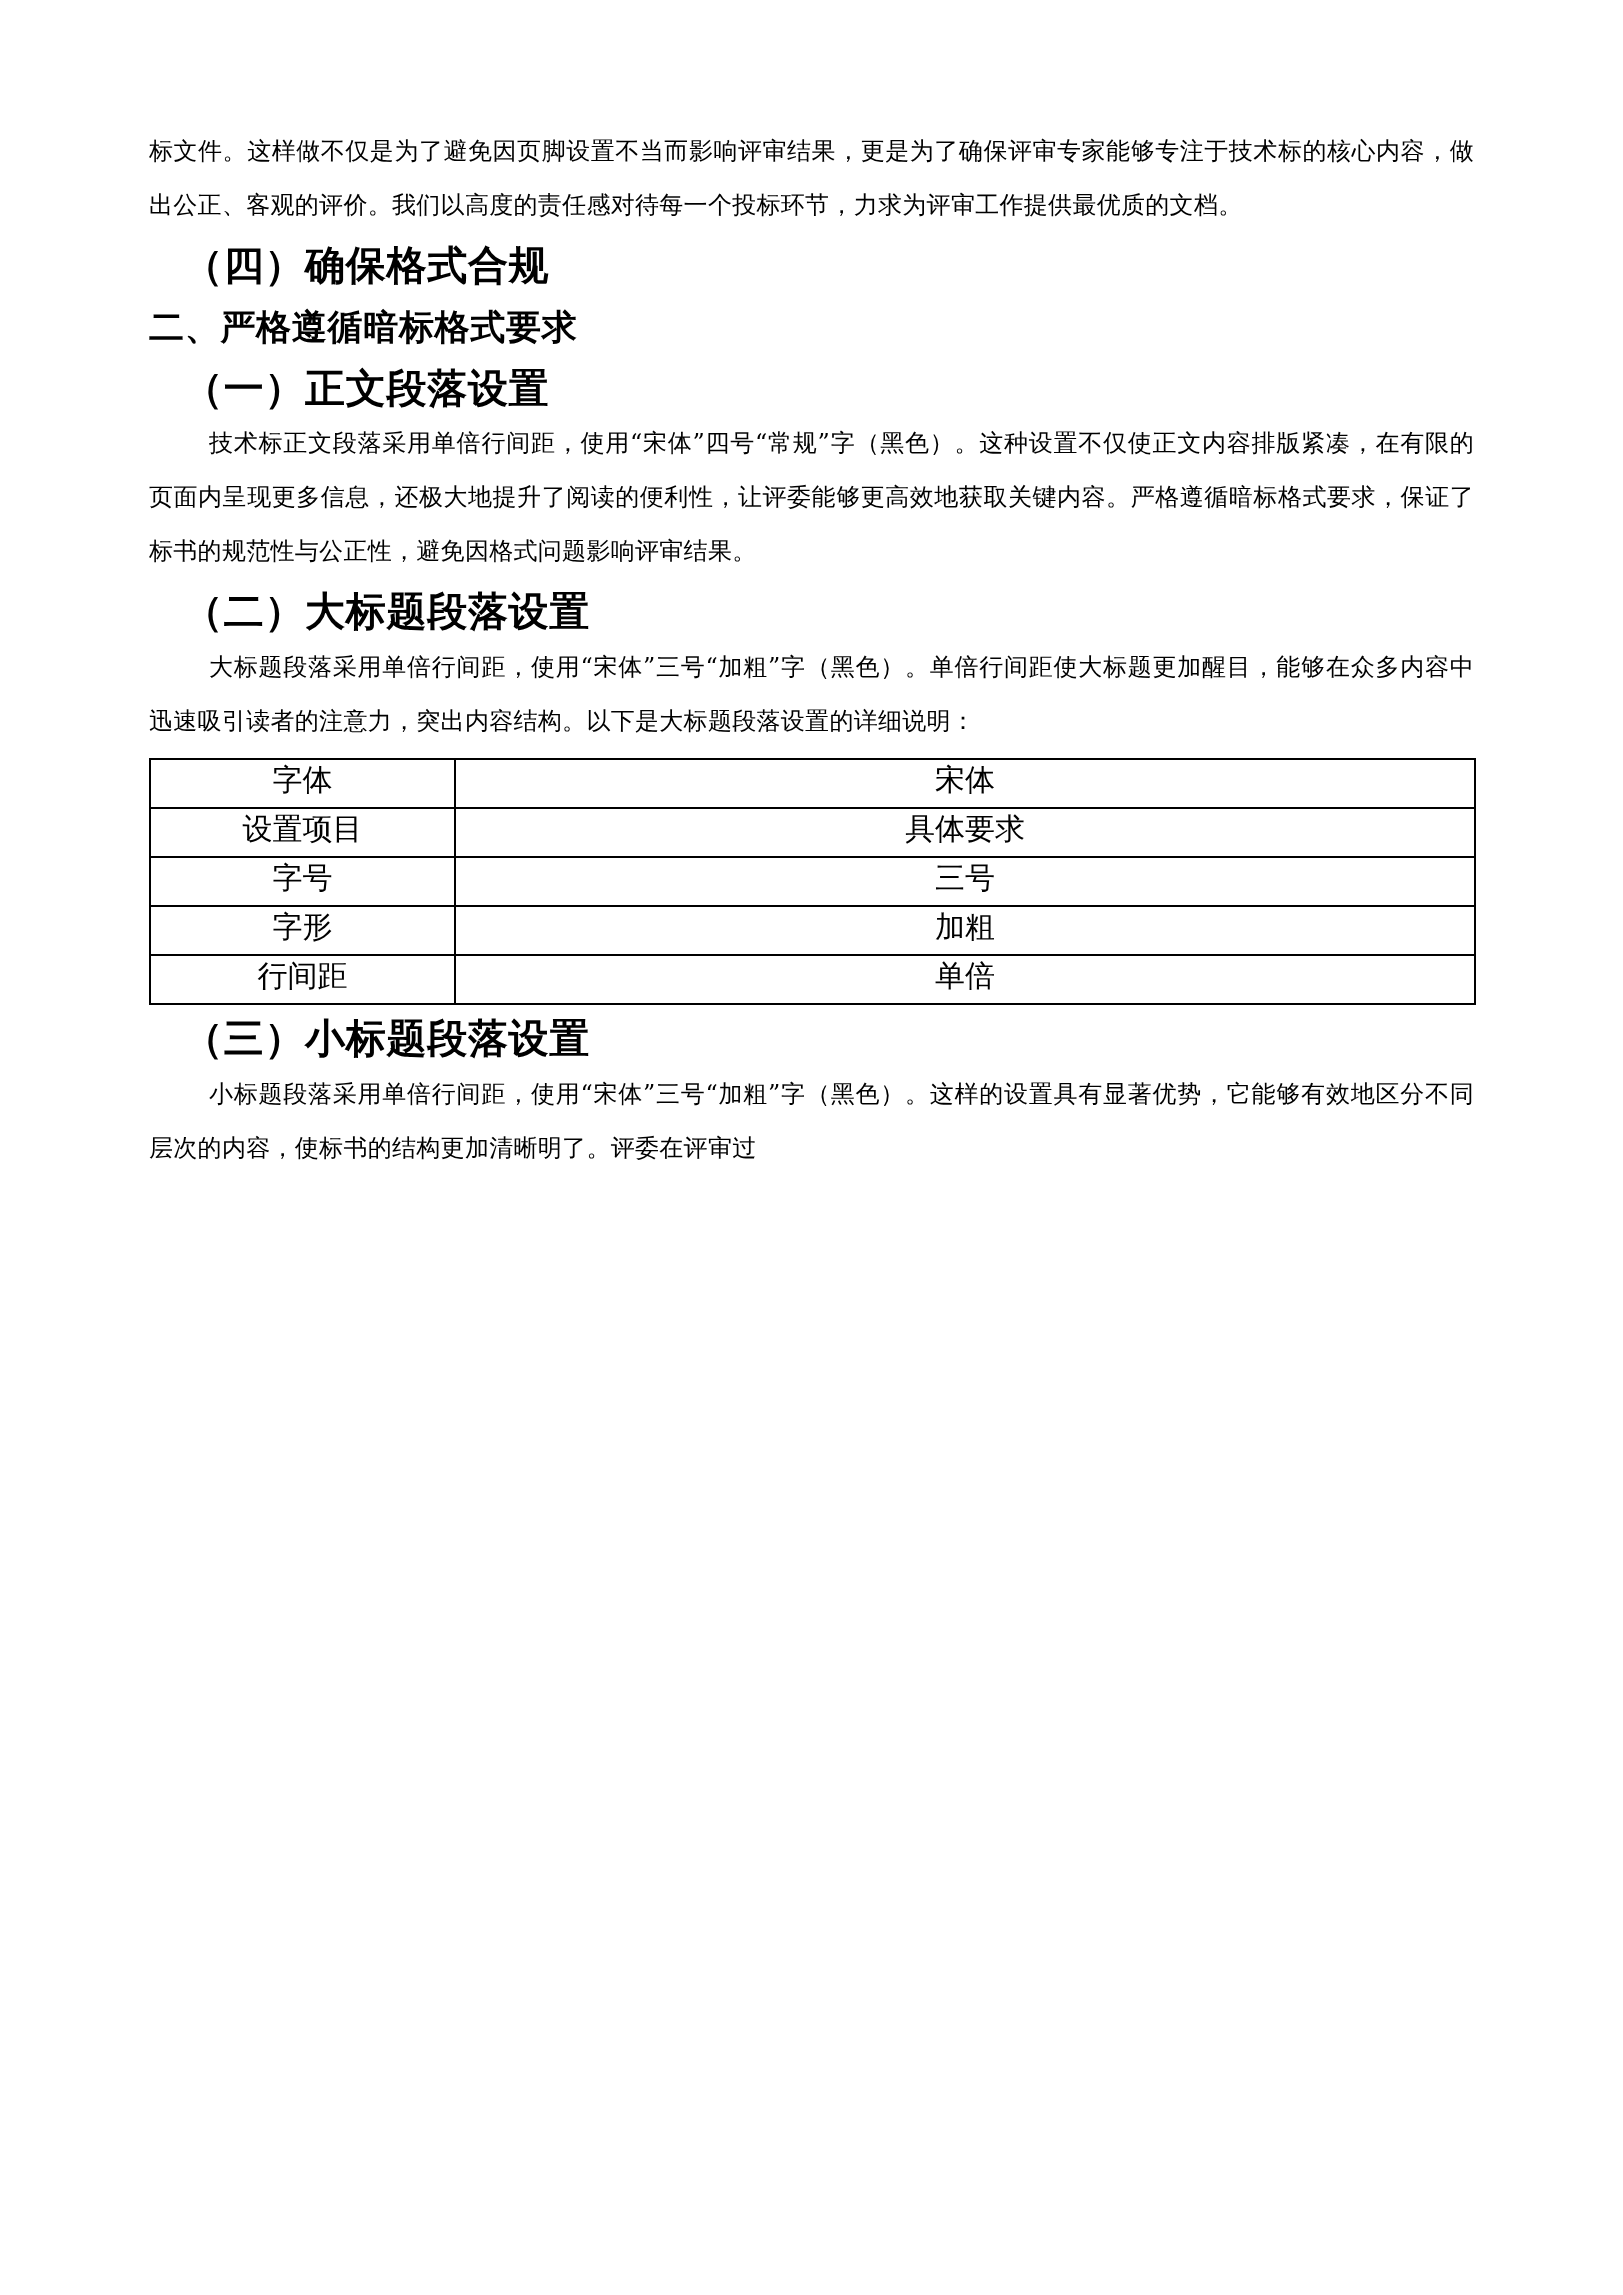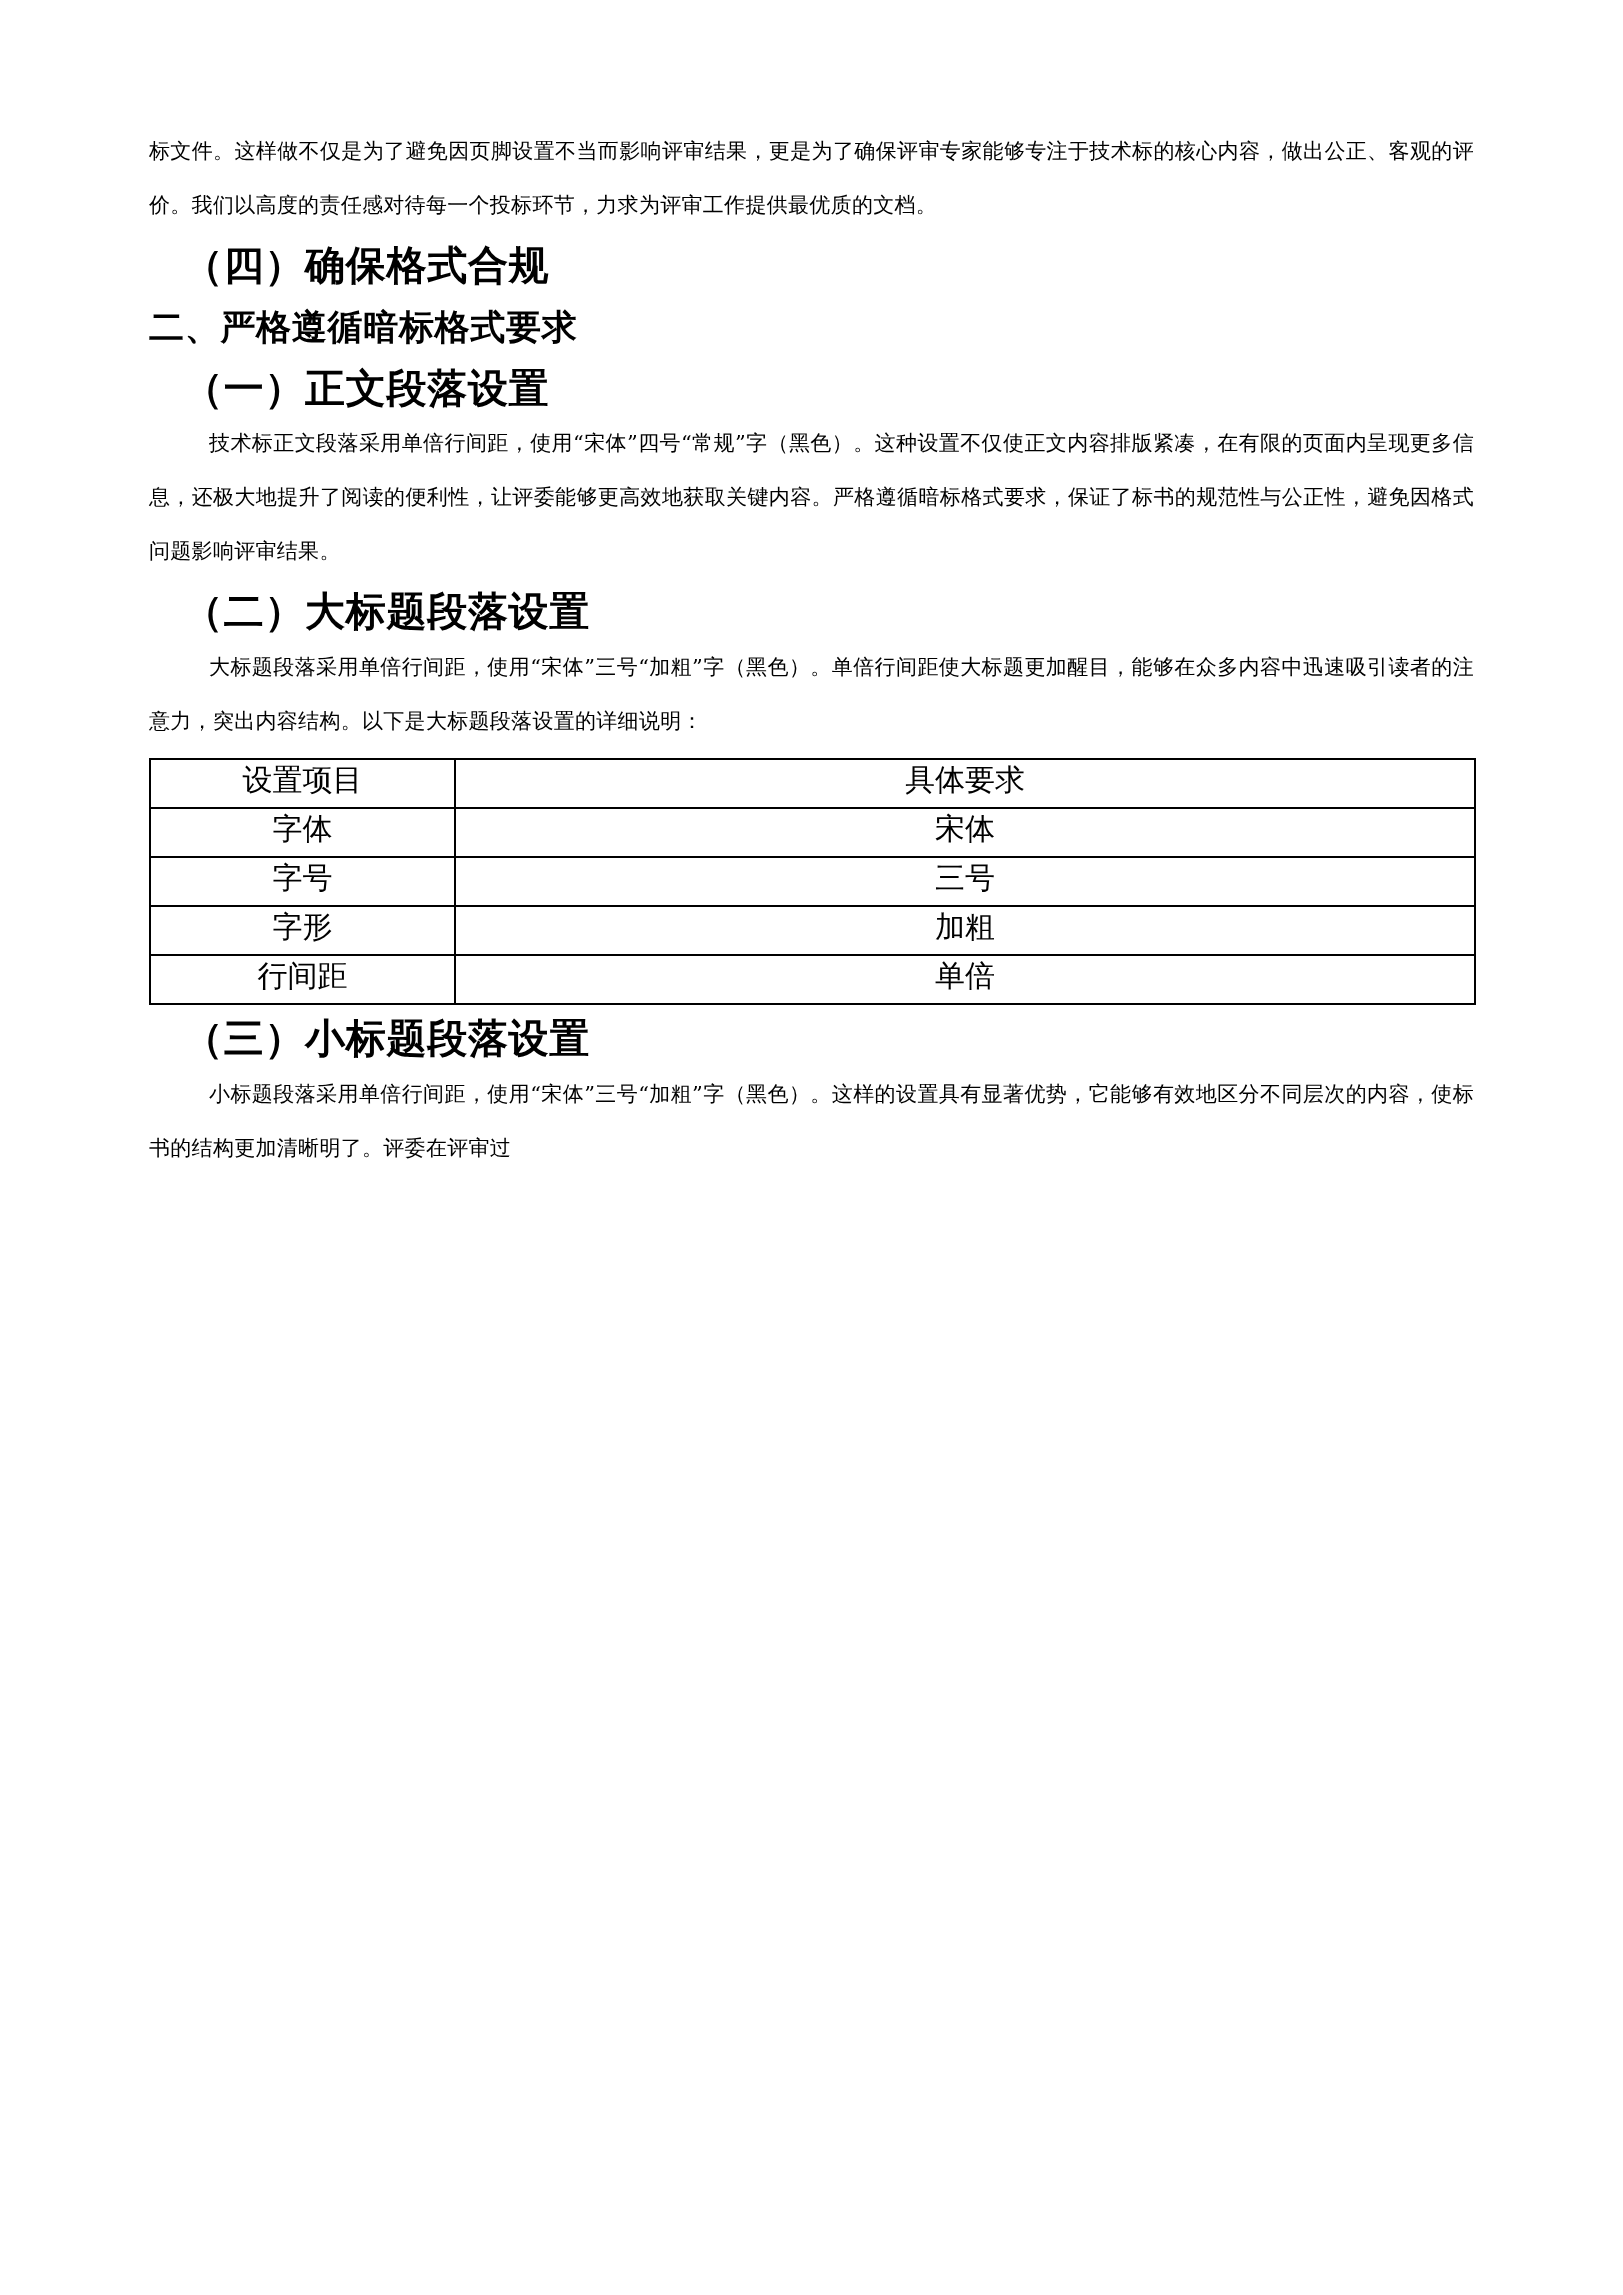--- a/index.html
+++ b/index.html
@@ -21,21 +21,21 @@
   }
   .content {
     position: absolute;
     left: 149px;
     top: 124px;
     width: 1325px;
   }
 
   
   .para {
-    font-size: 21px;
+    font-size: 24px;
     line-height: 54px;
     text-align: justify;
     text-align-last: left;
     text-indent: 60px;
     margin: 0 0 1.3px 0;
     letter-spacing: 0.3px;
     font-weight: 400;
   }
   .para.cont {
     text-indent: 0;
@@ -101,26 +101,26 @@
 
     <p class="para">大标题段落采用单倍行间距，使用“宋体”三号“加粗”字（黑色）。单倍行间距使大标题更加醒目，能够在众多内容中迅速吸引读者的注意力，突出内容结构。以下是大标题段落设置的详细说明：</p>
 
     <table class="spec-table">
       <colgroup>
         <col class="c1">
         <col class="c2">
       </colgroup>
       <tbody>
         <tr>
+          <td>字体</td>
+          <td>宋体</td>
+        </tr>
+        <tr>
           <td>设置项目</td>
           <td>具体要求</td>
-        </tr>
-        <tr>
-          <td>字体</td>
-          <td>宋体</td>
         </tr>
         <tr>
           <td>字号</td>
           <td>三号</td>
         </tr>
         <tr>
           <td>字形</td>
           <td>加粗</td>
         </tr>
         <tr>

